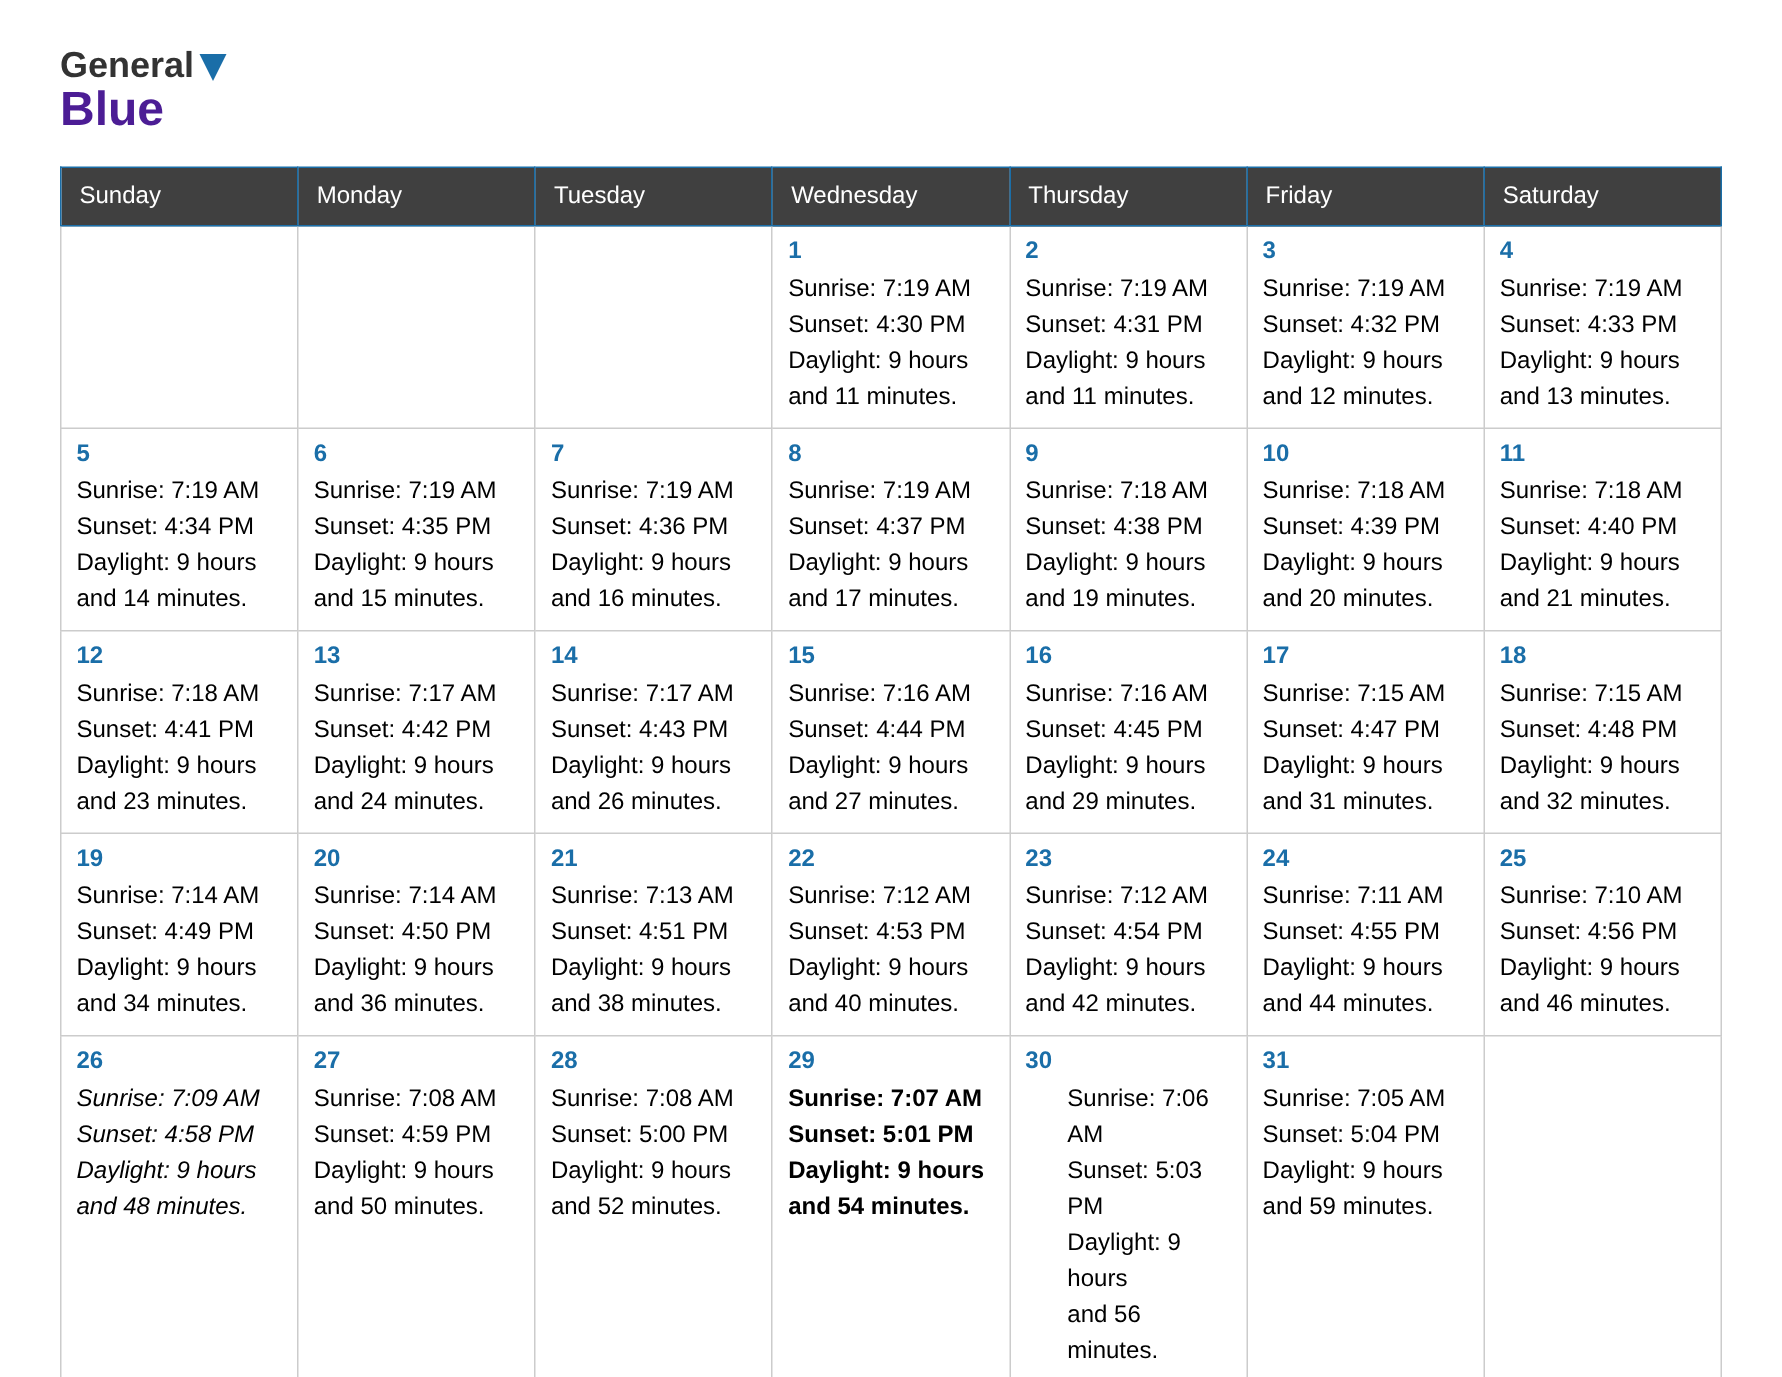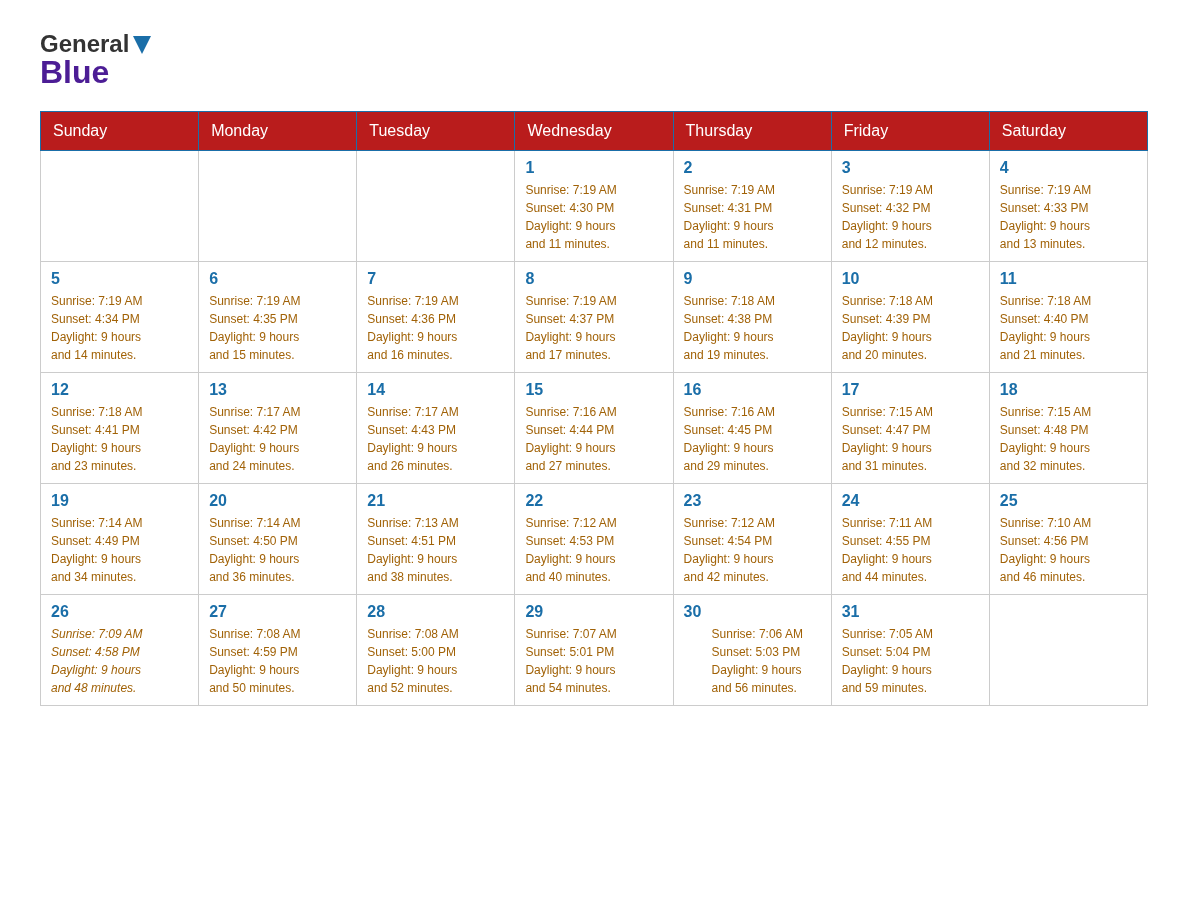--- a/index.html
+++ b/index.html
@@ -29,21 +29,21 @@
       font-weight: normal;
       color: #444;
       margin-top: 4px;
     }
     .calendar {
       width: 100%;
       border-collapse: collapse;
       margin-top: 10px;
     }
     .calendar th {
-      background-color: #b91c1c;
+      background-color: #404040;
       color: #fff;
       padding: 10px 12px;
       text-align: left;
       font-size: 16px;
       font-weight: normal;
       border: 1px solid #1a6ea8;
     }
     .calendar td {
       border: 1px solid #ccc;
       vertical-align: top;
@@ -51,22 +51,22 @@
       width: 14.28%;
       height: 110px;
     }
     .day-number {
       font-size: 16px;
       font-weight: bold;
       color: #1a6ea8;
       margin-bottom: 4px;
     }
     .day-info {
-      font-size: 12px;
-      color: #a16207;
+      font-size: 16px;
+      color: #000000;
       line-height: 1.5;
     }
     .empty-cell {
       background: #fff;
     }
     .logo-wrapper {
       display: flex;
       flex-direction: column;
     }
     .logo-line1 {
@@ -305,21 +305,21 @@
         </td>
         <td>
           <div class="day-number">28</div>
           <div class="day-info" style="white-space: pre-line;">Sunrise: 7:08 AM
 Sunset: 5:00 PM
 Daylight: 9 hours
 and 52 minutes.</div>
         </td>
         <td>
           <div class="day-number">29</div>
-          <div class="day-info" style="white-space: pre-line;">Sunrise: 7:07 AM
+          <div class="day-info" style="white-space: pre-line; font-weight: bold;">Sunrise: 7:07 AM
 Sunset: 5:01 PM
 Daylight: 9 hours
 and 54 minutes.</div>
         </td>
         <td>
           <div class="day-number">30</div>
           <div class="day-info" style="white-space: pre-line; margin-left: 28px;">Sunrise: 7:06 AM
 Sunset: 5:03 PM
 Daylight: 9 hours
 and 56 minutes.</div>

